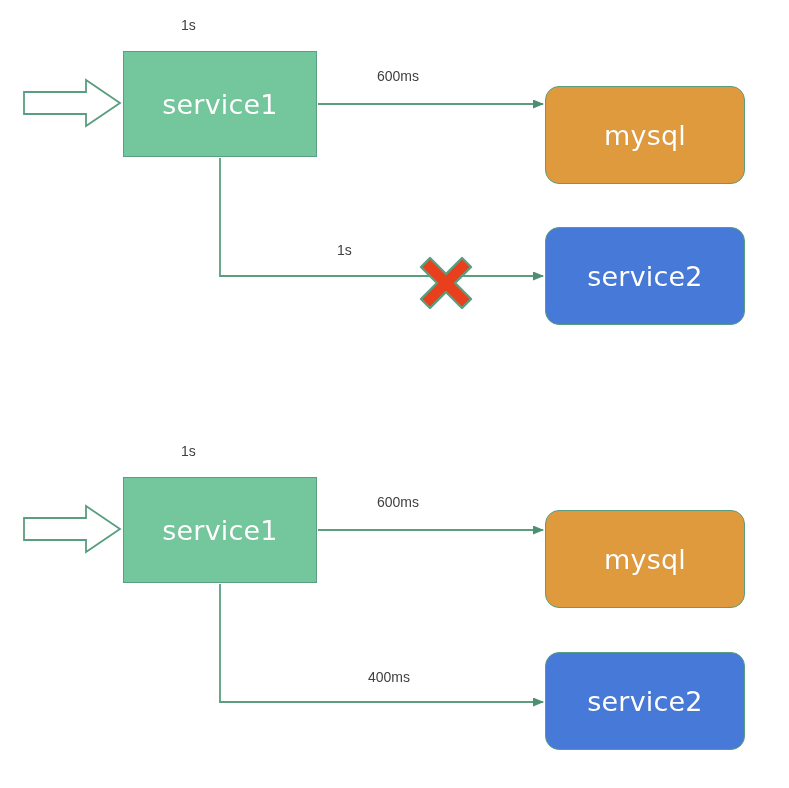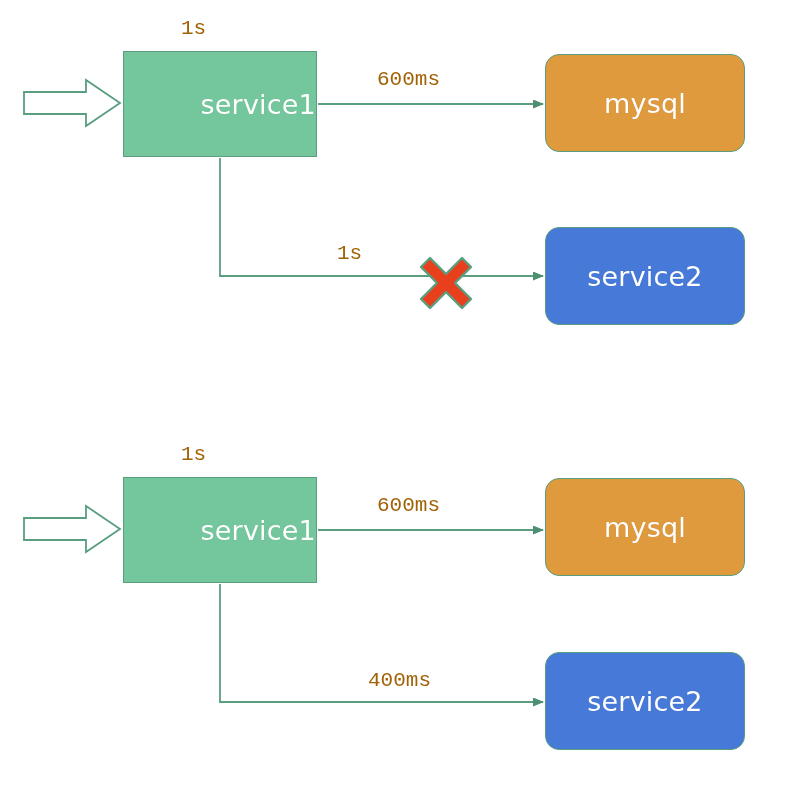--- a/index.html
+++ b/index.html
@@ -35,38 +35,38 @@
     font-family: "DejaVu Sans", sans-serif;
     font-size: 27px;
     letter-spacing: 0.2px;
     text-shadow: 0 0 1px rgba(0,0,0,0.12);
     user-select: none;
   }
   .node-green {
     background: #74c79c;
     border: 1.6px solid #5a9e80;
     border-radius: 0;
-    justify-content: flex-end;
   }
   .node-orange {
     background: #e09a3e;
     border: 1.8px solid #5a9e80;
     border-radius: 14px;
+    margin-top: 32px;
   }
   .node-blue {
     background: #4679d8;
     border: 1.8px solid #5a9e80;
     border-radius: 14px;
     align-items: center;
   }
   .edge-label {
     position: absolute;
-    color: #a16207;
-    font-family: Liberation Mono, monospace;
-    font-size: 21px;
+    color: #404040;
+    font-family: Liberation Sans, sans-serif;
+    font-size: 14px;
     white-space: nowrap;
     user-select: none;
   }
 </style>
 </head>
 <body>
 
 <div id="canvas">
 
   <svg id="svg-layer" viewBox="0 0 789 788">

